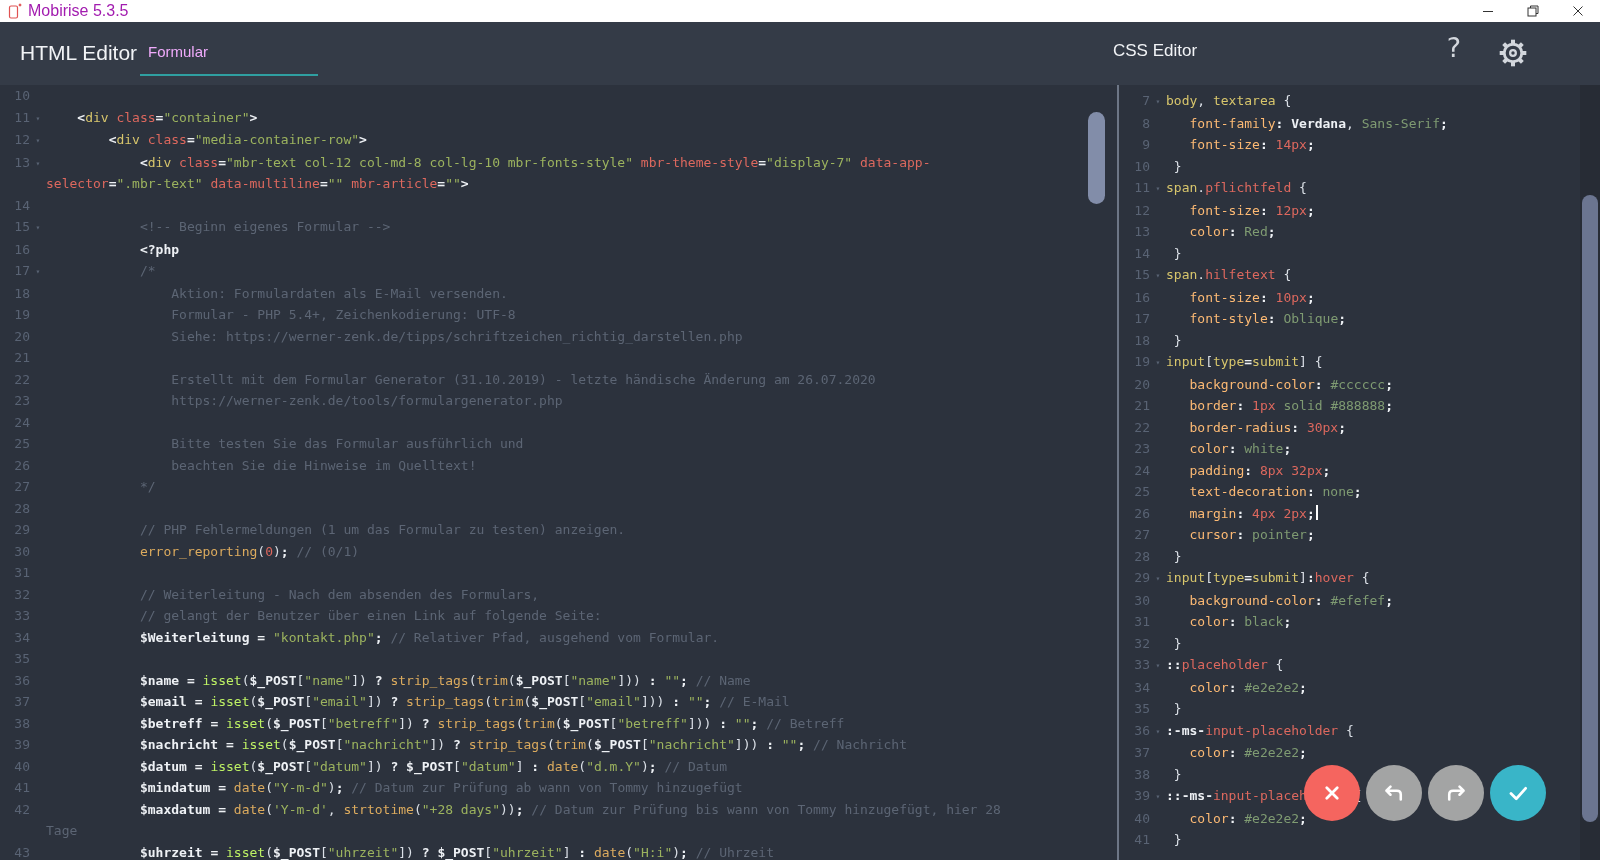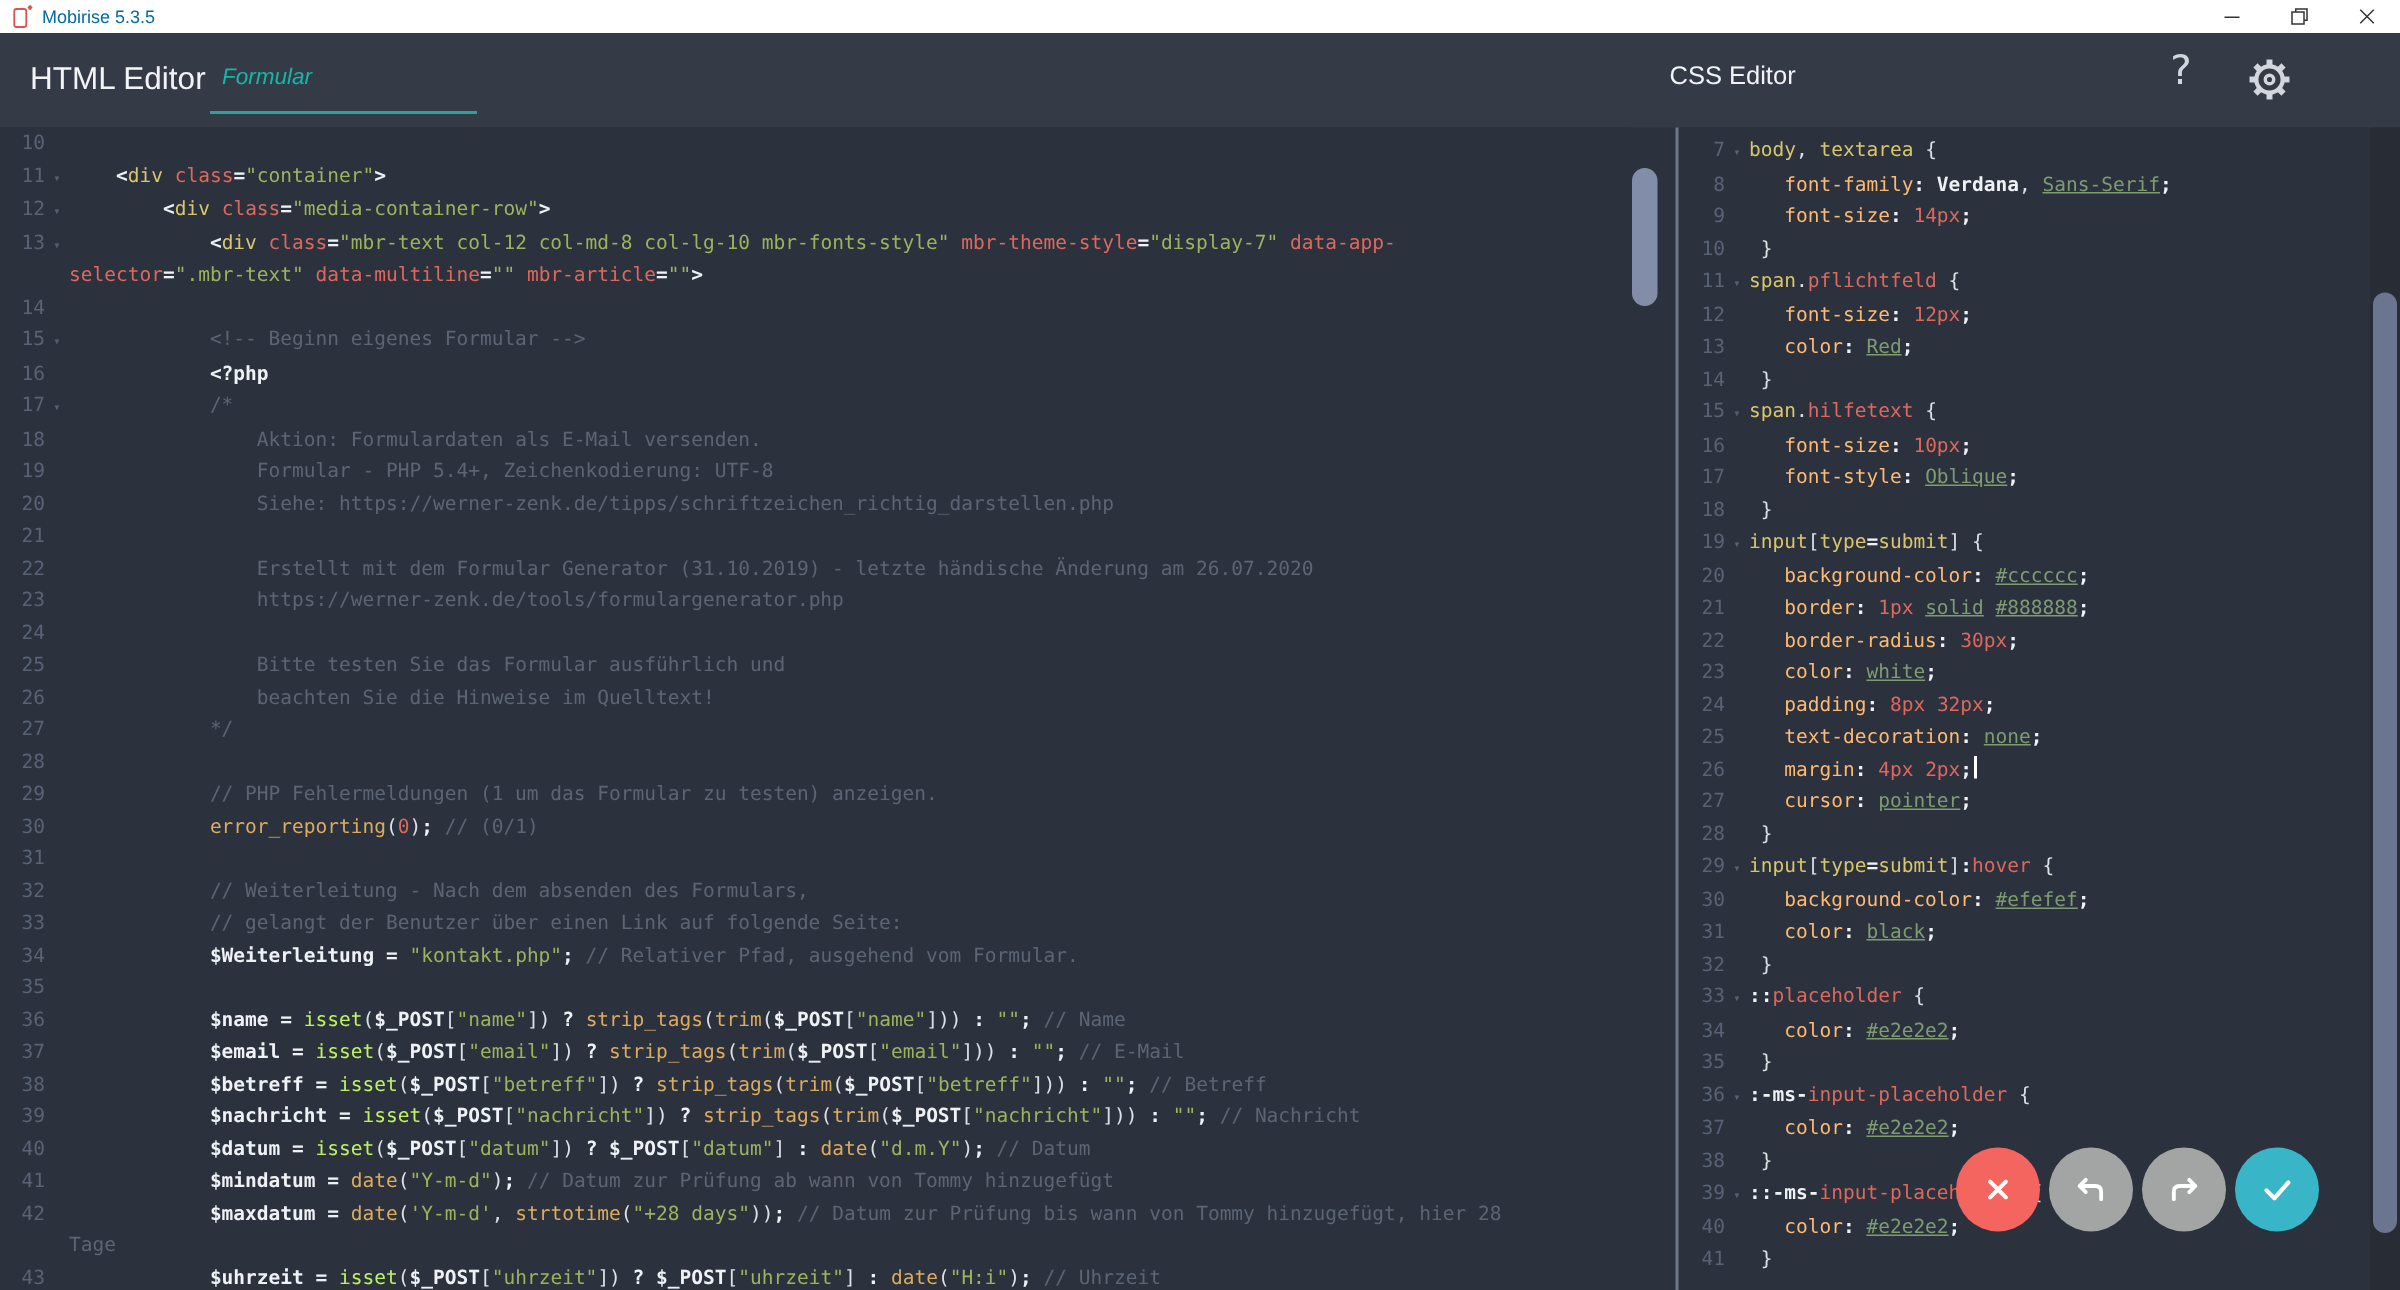--- a/index.html
+++ b/index.html
@@ -4,28 +4,28 @@
 <style>
   * { margin:0; padding:0; box-sizing:border-box; }
   html,body { width:1600px; height:860px; overflow:hidden; background:#2c323d;
               font-family:"Liberation Sans", sans-serif; }
   #stage { position:relative; width:1600px; height:860px; }
 
   
   #titlebar { position:absolute; left:0; top:0; width:1600px; height:22px; background:#ffffff;
               display:flex; align-items:center; }
   #app-icon { width:14px; height:16px; margin-left:8px; }
-  #title-text { font-size:12px; color:#0369a1; margin-left:6px; }
+  #title-text { font-size:16px; color:#a21caf; margin-left:6px; }
   #win-controls { margin-left:auto; display:flex; align-items:center; height:22px; }
   .win-btn { width:45px; height:22px; display:flex; align-items:center; justify-content:center; }
 
   
   #header { position:absolute; left:0; top:22px; width:1600px; height:63px; background:#343b47; }
   #html-editor-title { position:absolute; left:20px; top:19px; font-size:21px; color:#f1f3f6; }
-  #tab-formular { position:absolute; left:148px; top:21px; font-size:15px; color:#14b8a6;font-style:italic; }
+  #tab-formular { position:absolute; left:148px; top:21px; font-size:15px; color:#f0abfc; }
   #tab-underline { position:absolute; left:140px; top:52px; width:178px; height:2px; background:#2f9fa1; }
   #css-editor-title { position:absolute; left:1113px; top:19px; font-size:17px; color:#f1f3f6; }
   #help-icon { position:absolute; left:1440px; top:10px; width:28px; height:40px;
                color:#d3d7dd; font-size:27px; text-align:center; font-family:"DejaVu Sans",sans-serif; }
   #gear-icon { position:absolute; left:1496px; top:14px; width:34px; height:34px; }
 
   
   .pane { position:absolute; top:85px; bottom:0; background:#2c323d; overflow:hidden;
           font-family:"DejaVu Sans Mono","Liberation Mono",monospace; font-size:13px; line-height:21.5px; }
   #html-pane { left:0; width:1085px; }
@@ -36,21 +36,21 @@
   .fold { width:16px; text-align:center; font-size:8px; color:#596374; padding-top:1px; }
   .code { flex:1; white-space:pre-wrap; word-break:break-all; min-height:21.5px; color:#dbe0e7; }
 
   
   .tk-w  { color:#dbe0e7; }
   .tk-wb { color:#eef1f5; font-weight:bold; }
   .tk-y  { color:#d8c66c;text-align:center; }
   .tk-o  { color:#dcab5e; }
   .tk-r  { color:#dd685e; }
   .tk-g  { color:#9cb35e; }
-  .tk-sg { color:#7f9b72;text-decoration:underline; }
+  .tk-sg { color:#7f9b72; }
   .tk-c  { color:#5c6574; }
   .tk-p  { color:#bef264; }
   .tk-s  { color:#fdba74; }
   .caret { display:inline-block; width:2px; height:15px; background:#ffffff;
            vertical-align:-2px; margin-left:1px; }
 
   
   #pane-divider { position:absolute; left:1117px; top:85px; bottom:0; width:2px; background:#6d7686; }
   #html-scrollbar-thumb { position:absolute; left:1088px; top:112px; width:17px; height:92px;
                           border-radius:9px; background:#828da9; }

